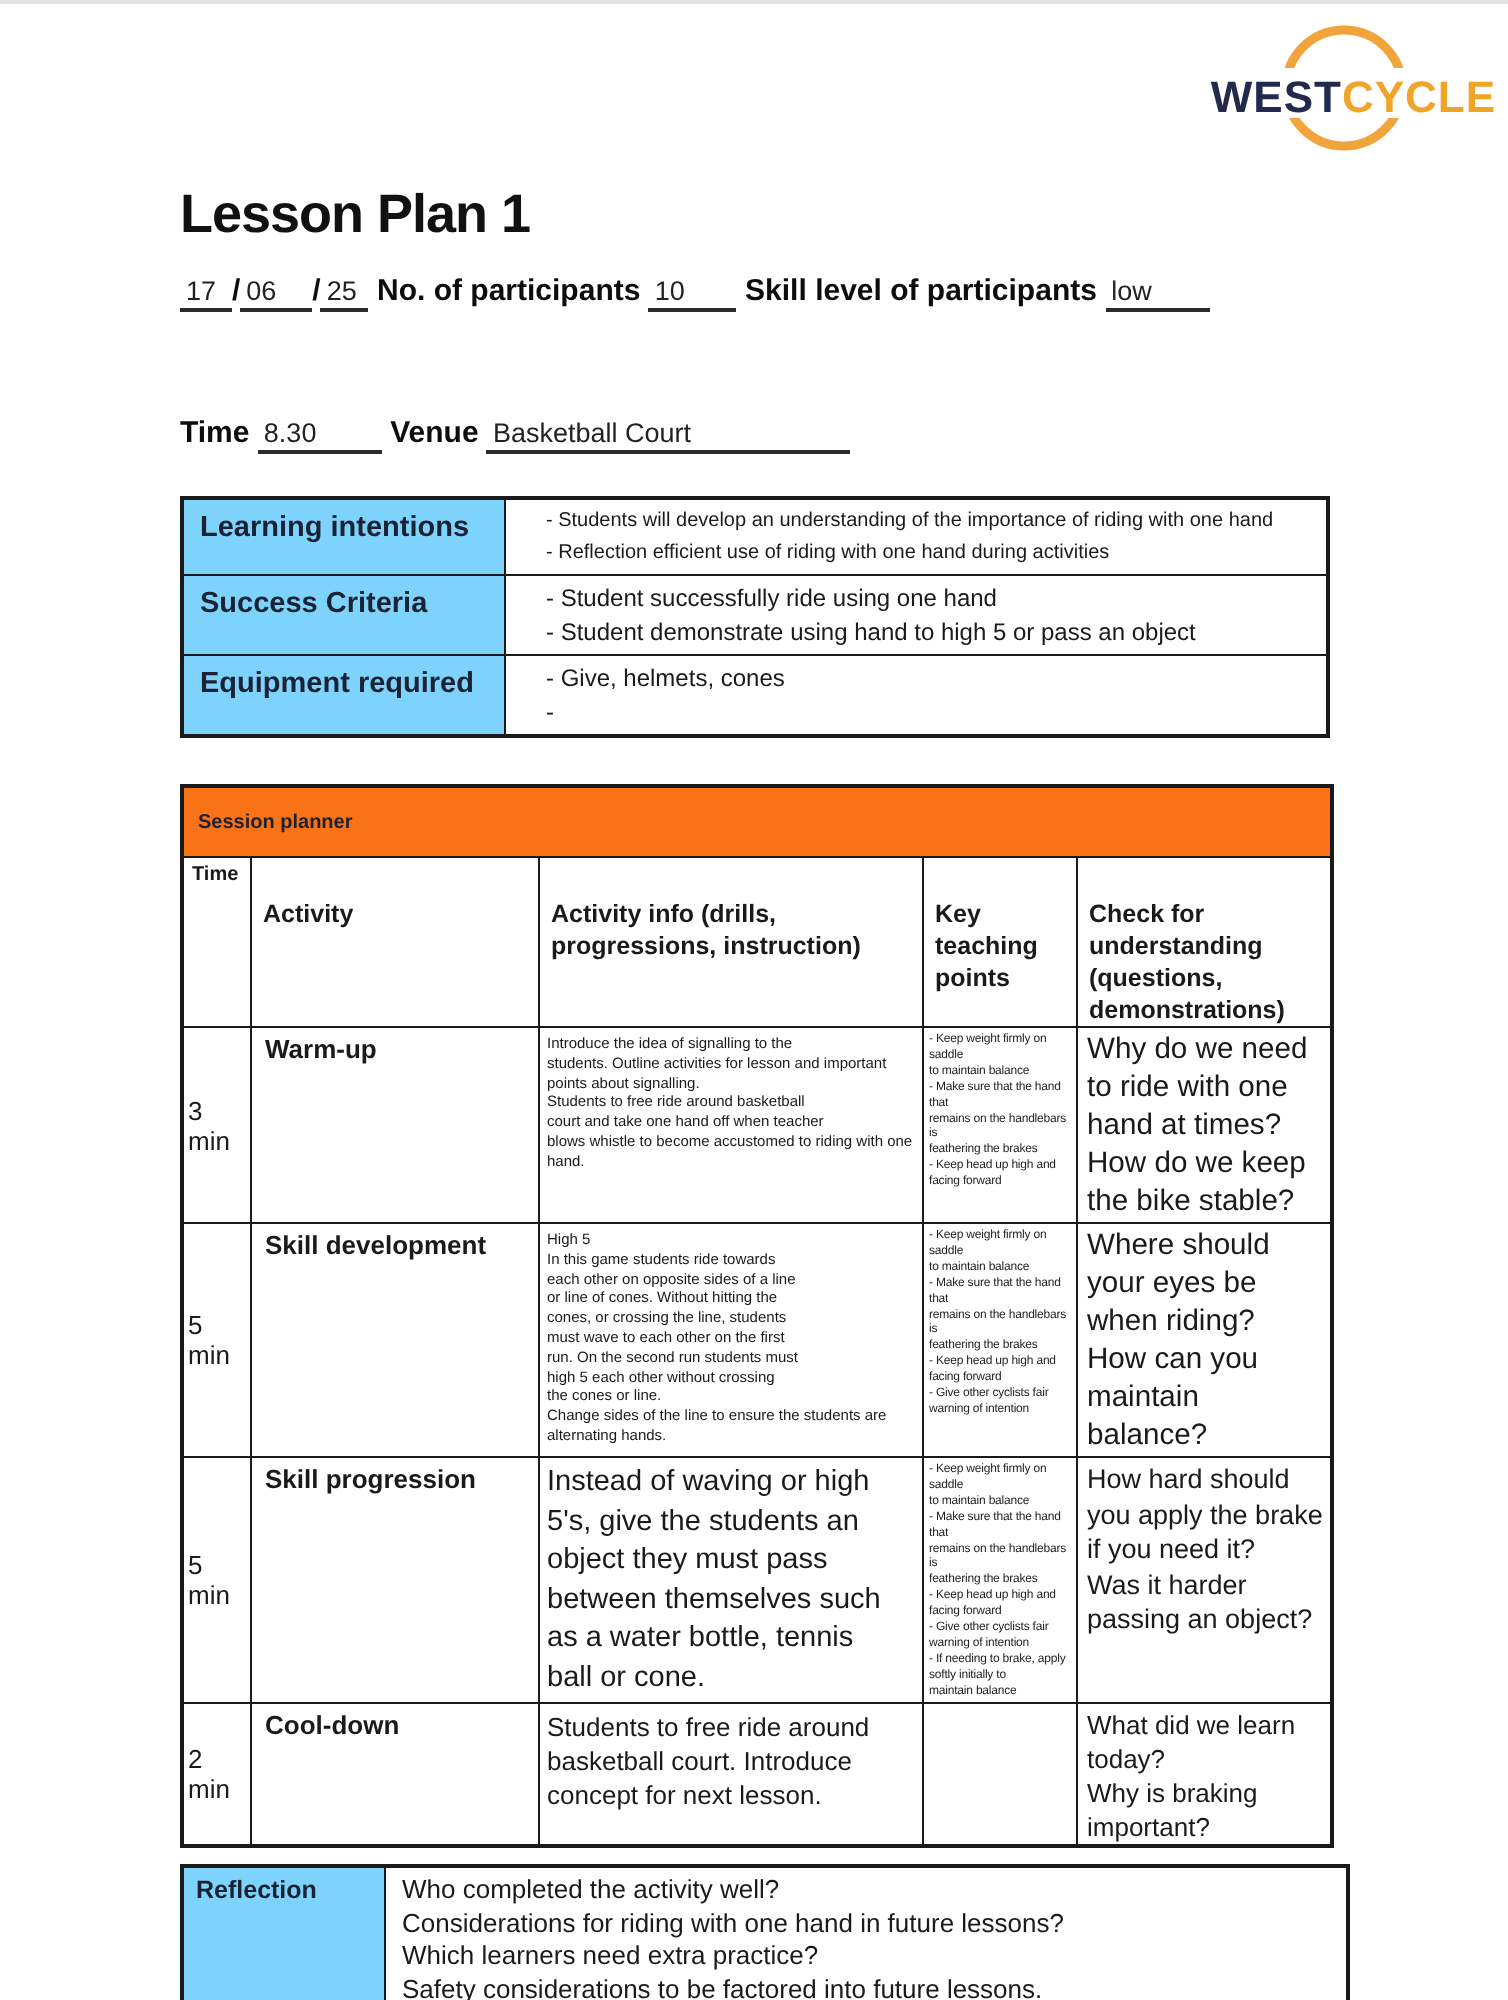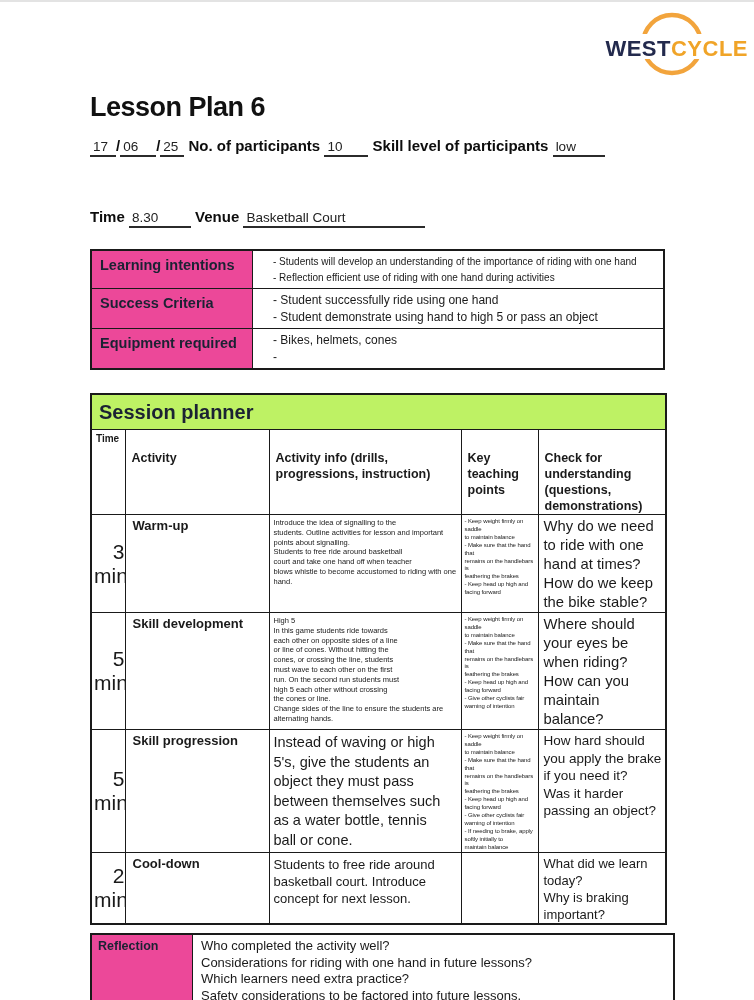--- a/index.html
+++ b/index.html
@@ -24,42 +24,42 @@
     color:#222;padding:0 3px 1px 3px;line-height:15px;vertical-align:baseline;white-space:nowrap;
   }
   .w-no{min-width:34px;} .w-title{min-width:298px;} .w-day{min-width:20px;}
   .w-month{min-width:30px;} .w-year{min-width:18px;} .w-part{min-width:38px;}
   .w-skill{min-width:46px;} .w-time{min-width:56px;margin-top:44px;} .w-venue{min-width:176px;}
   .slash{font-weight:700;}
 
   
   table{border-collapse:collapse;table-layout:fixed;}
   td{border:1.5px solid #1a1a1a;vertical-align:top;overflow:hidden;}
-  .orange{background:#ec4899;color:#1b2233;font-weight:700;}
+  .orange{background:#7dd3fc;color:#1b2233;font-weight:700;}
   .preline{white-space:pre-line;}
 
   
   .overview{width:575px;margin-top:21px;border:2px solid #1a1a1a;}
   .overview td.orange{width:146px;font-size:14.5px;padding:5px 6px 2px 8px;line-height:18px;}
   .overview td.ov-content{padding:3px 6px 2px 20px;}
   .ov-sm{font-size:10px;line-height:16px;}
   .ov-md{font-size:12px;line-height:17px;}
   .overview tr{height:34px;}
 
   
   .planner{width:575px;margin-top:23px;border:2px solid #1a1a1a;}
-  .planner .banner td{background:#bef264;color:#1b2233;font-weight:700;font-size:20px;
+  .planner .banner td{background:#f97316;color:#1b2233;font-weight:700;font-size:10px;
     padding:4px 6px 4px 7px;height:26px;vertical-align:middle;}
   .planner .heads td{font-weight:700;vertical-align:top;height:59px;}
   .planner .heads .h-time{font-size:10px;padding:3px 2px 0 4px;}
   .planner .heads .h-other{font-size:12.5px;line-height:16px;padding:20px 4px 0 6px;}
   .col-time{width:34px;} .col-act{width:144px;} .col-info{width:192px;}
   .col-ktp{width:77px;} .col-check{width:128px;}
 
-  .planner td.c-time{font-size:21px;font-weight:400;vertical-align:middle;padding:0 0 0 2px;text-align:right;}
+  .planner td.c-time{font-size:13px;font-weight:400;vertical-align:middle;padding:0 0 0 2px;}
   .planner td.c-act{font-size:13px;font-weight:700;padding:3px 4px 0 7px;}
   .planner td.c-info{padding:3px 3px 0 4px;}
   .planner td.c-ktp{padding:3px 1px 0 3px;font-size:6px;line-height:7.9px;color:#222;letter-spacing:-0.1px;}
   .planner td.c-check{padding:2px 2px 0 5px;}
   .info-tiny{font-size:7.5px;line-height:9.8px;}
   .info-big{font-size:14.5px;line-height:19.5px;}
   .info-med{font-size:13px;line-height:17px;}
   .check-lg{font-size:14.8px;line-height:19px;}
   .check-md{font-size:13.5px;line-height:17.5px;}
   .check-sm{font-size:13px;line-height:17px;}
@@ -82,21 +82,21 @@
     <circle cx="76" cy="40" r="29" fill="none" stroke="#F2A43C" stroke-width="4.5"></circle>
     <rect x="0" y="30" width="154" height="25" fill="#ffffff"></rect>
     <text x="152" y="52" text-anchor="end" font-family="Liberation Sans, sans-serif" font-size="22" font-weight="bold" letter-spacing="0.5">
       <tspan fill="#232A4D">WEST</tspan><tspan fill="#F0A428">CYCLE</tspan>
     </text>
   </svg>
 </div>
 
 <div class="content">
 
-  <h1 class="page-title">Lesson Plan 6</h1>
+  <h1 class="page-title">Lesson Plan 1</h1>
 
 
   <div class="info-line">
     <span class="fill w-day">17</span><span class="slash">/</span><span class="fill w-month">06</span><span class="slash">/</span><span class="fill w-year">25</span>
     <span class="lbl">No. of participants</span>
     <span class="fill w-part">10</span>
     <span class="lbl">Skill level of participants</span>
     <span class="fill w-skill">low</span>
   </div>
 
@@ -114,21 +114,21 @@
       <td class="ov-content ov-sm preline">- Students will develop an understanding of the importance of riding with one hand
 - Reflection efficient use of riding with one hand during activities</td>
     </tr>
     <tr>
       <td class="orange">Success Criteria</td>
       <td class="ov-content ov-md preline">- Student successfully ride using one hand
 - Student demonstrate using hand to high 5 or pass an object</td>
     </tr>
     <tr>
       <td class="orange">Equipment required</td>
-      <td class="ov-content ov-md preline">- Bikes, helmets, cones
+      <td class="ov-content ov-md preline">- Give, helmets, cones
 -</td>
     </tr>
   </tbody>
     </table>
 
   <table class="planner">
     <colgroup>
       <col class="col-time">
         <col class="col-act">
         <col class="col-info">

